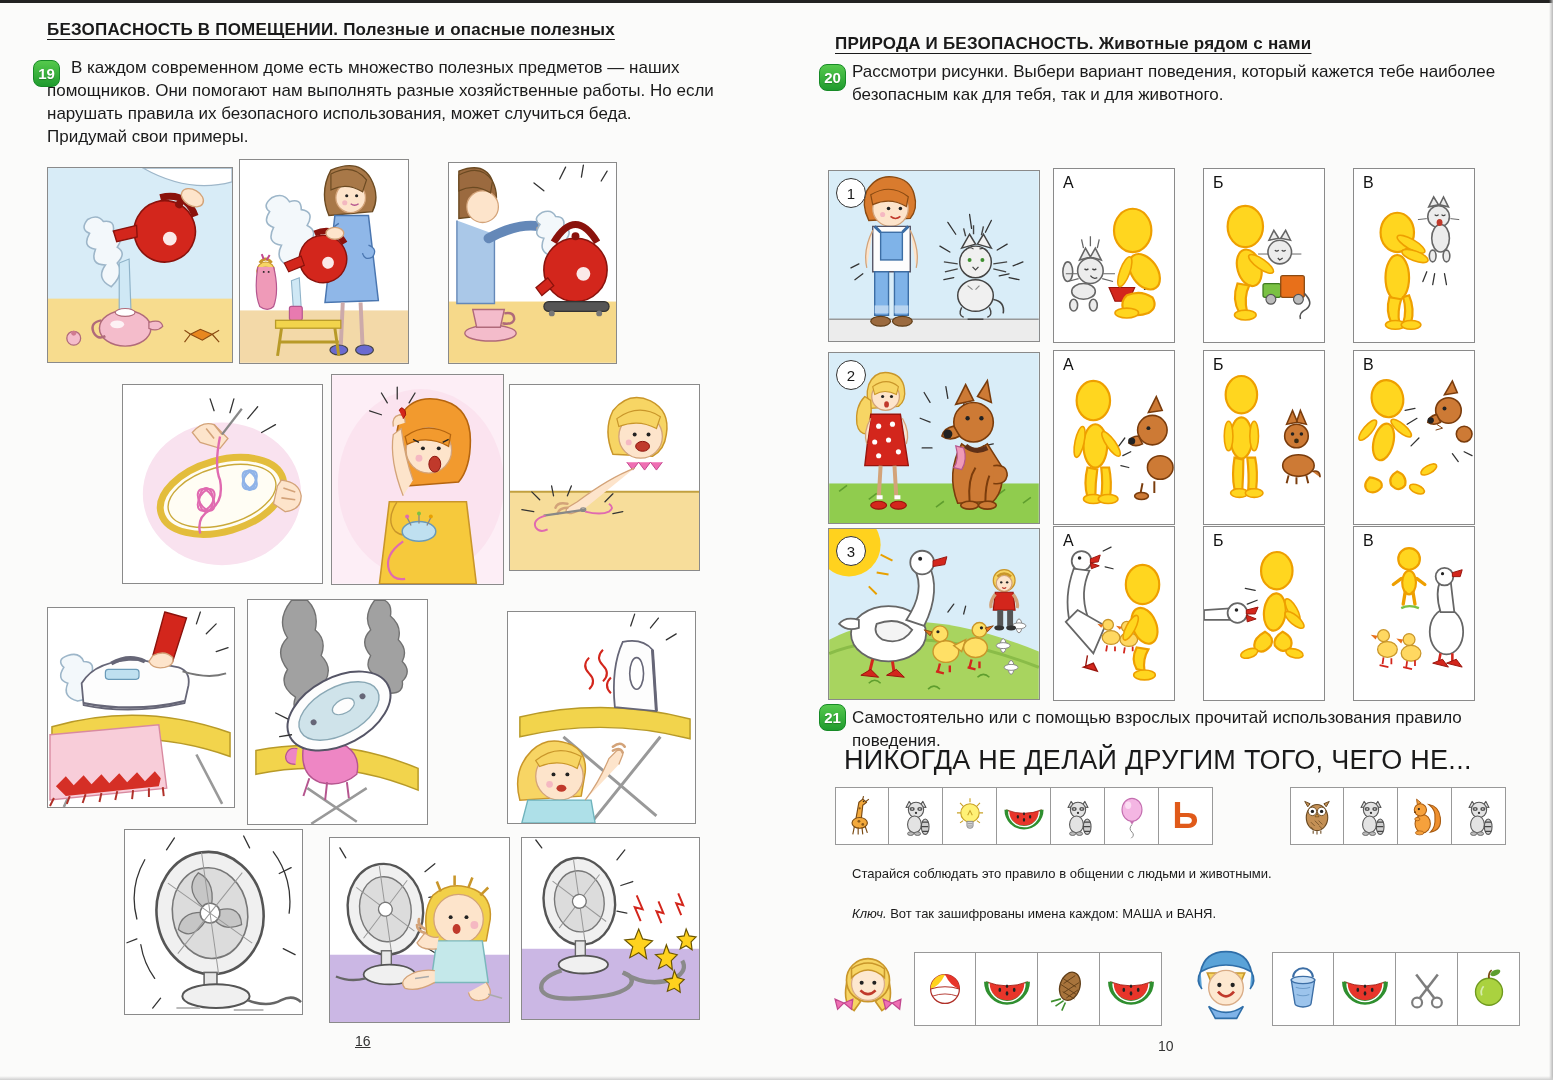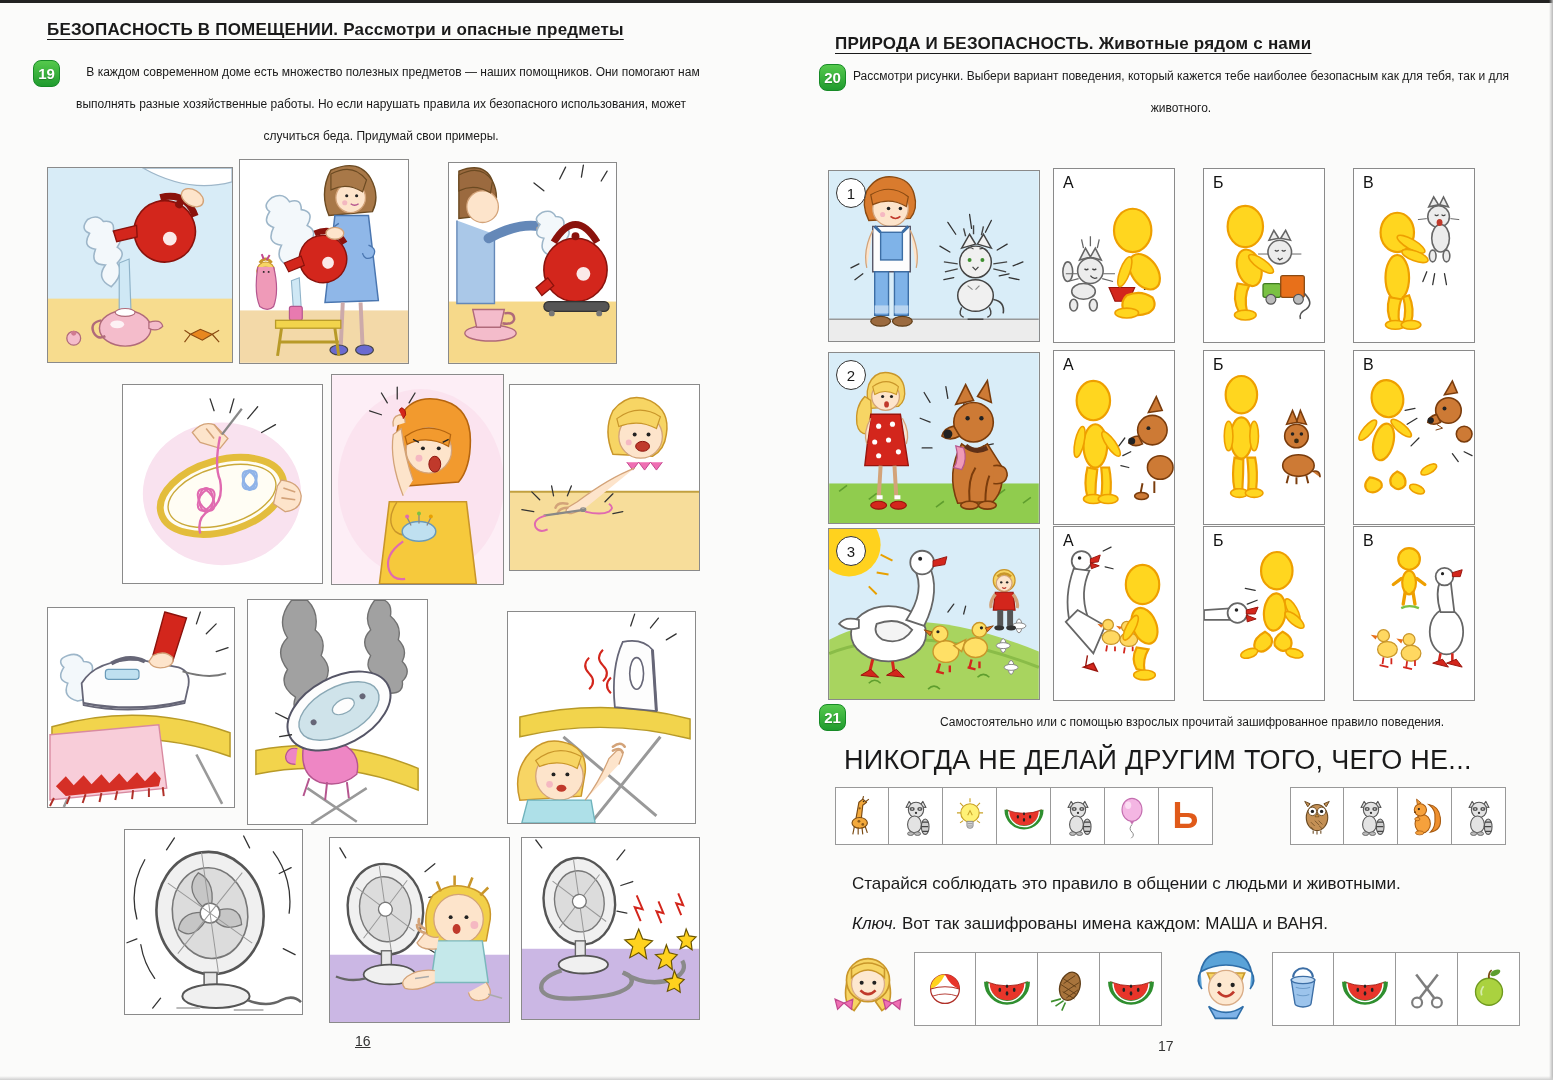--- a/index.html
+++ b/index.html
@@ -5,21 +5,21 @@
   html,body{margin:0;padding:0;}
   body{
     width:1553px;height:1080px;position:relative;overflow:hidden;
     background:#fbfbfa;font-family:"Liberation Sans", sans-serif;color:#1a1a1a;
   }
   .scan-edge-top{position:absolute;top:0;left:0;width:100%;height:3px;background:#222;}
   .scan-edge-right{position:absolute;top:0;right:0;width:4px;height:100%;background:linear-gradient(to left,#b9b9b9,rgba(185,185,185,0));}
   .scan-edge-bottom{position:absolute;bottom:0;left:0;width:100%;height:4px;background:linear-gradient(to top,#cfcfcf,rgba(207,207,207,0));}
   .abs{position:absolute;}
   .page-header{font-size:17px;font-weight:bold;text-decoration:underline;text-underline-offset:4px;letter-spacing:.2px;}
-  .task-text{font-size:12px;line-height:32px;text-align:center;}
+  .task-text{font-size:17px;line-height:23px;}
   .badge{
     width:27px;height:27px;border-radius:8px;color:#fff;font-weight:bold;font-size:15px;
     display:flex;align-items:center;justify-content:center;
     background:linear-gradient(#55c94c,#1f9b2e);border:1px solid #178a26;box-sizing:border-box;
     text-shadow:0 1px 1px rgba(0,0,0,.25);
   }
   .panel{position:absolute;background:#fff;border:1px solid #8a8a8a;box-sizing:border-box;}
   .panel svg{display:block;width:100%;height:100%;}
   .opt-letter{position:absolute;top:5px;left:9px;font-size:16px;color:#111;z-index:2;}
   .scene-num{
@@ -32,21 +32,21 @@
     width:54px;height:58px;background:#fff;border:1px solid #999;border-left:none;
     display:flex;align-items:center;justify-content:center;box-sizing:border-box;
   }
   .cell:first-child{border-left:1px solid #999;}
   .cell svg{width:46px;height:50px;}
   .cell-lg{width:62px;height:74px;}
   .cell-lg svg{width:54px;height:62px;}
   .soft-sign{font-size:36px;font-weight:bold;color:#e05a1a;line-height:1;}
   .face-icon svg{display:block;}
   .headline{font-size:27px;font-weight:normal;letter-spacing:.3px;margin-left:8px;}
-  .body-line{font-size:17px;margin-top:8px;}
+  .body-line{font-size:13px;}
   .key-label{font-style:italic;}
   .page-num{font-size:14px;color:#333;}
   
   svg .y{fill:#ffd61f;stroke:#ee9f00;stroke-width:2.2;}
   svg .yt{fill:#ffd61f;stroke:#ee9f00;stroke-width:1.6;}
   svg .g{fill:#ececec;stroke:#666;stroke-width:1.6;}
   svg .d{fill:#cd7a35;stroke:#7a3c0c;stroke-width:1.6;}
   svg .w{fill:#fff;stroke:#666;stroke-width:1.8;}
   svg .k{fill:none;stroke:#333;stroke-width:1.3;stroke-linecap:round;}
   svg .skin{fill:#fde4cb;stroke:#d3a379;stroke-width:1.3;}
@@ -192,21 +192,21 @@
   <path d="M16 24 h28 l-3 7 h-22 Z" fill="#f7d564" stroke="#c9962a" stroke-width="1.2"></path>
   <circle cx="30" cy="35" r="13" fill="#fde8d0" stroke="#d9ab85" stroke-width="1"></circle>
   <circle cx="25" cy="33" r="1.6" fill="#222"></circle>
         <circle cx="35" cy="33" r="1.6" fill="#222"></circle>
   <path d="M24 38 q6 7 12 0" stroke="#c0392b" stroke-width="2" fill="none"></path>
   <path d="M17 49 q13 9 26 0 l-5 9 h-16 Z" fill="#7fb3e8" stroke="#2f6ea8" stroke-width="1.2"></path>
 </symbol>
 </defs>
 </svg>
 
-<div class="abs page-header" style="left:47px;top:20px;">БЕЗОПАСНОСТЬ В ПОМЕЩЕНИИ. Рассмотри и опасные предметы</div>
+<div class="abs page-header" style="left:47px;top:20px;">БЕЗОПАСНОСТЬ В ПОМЕЩЕНИИ. Полезные и опасные полезных</div>
 
 <div class="abs badge" style="left:33px;top:60px;">19</div>
 <div class="abs task-text" style="left:47px;top:56px;width:668px;text-indent:24px;">В каждом современном доме есть множество полезных предметов — наших помощников. Они помогают нам выполнять разные хозяйственные работы. Но если нарушать правила их безопасного использования, может случиться беда. Придумай свои примеры.</div>
 
 <div class="panel" style="left:47px;top:167px;width:186px;height:196px;">
 <svg viewBox="0 0 186 196">
   <rect width="186" height="196" fill="#d8ecf7"></rect>
   <path d="M96 0 q46 26 90 14 L186 0 Z" fill="#fff" stroke="#9db6c9" stroke-width="1.2"></path>
   <rect y="132" width="186" height="64" fill="#f7dc8e"></rect>
   <path class="steam" d="M64 120 q-16-8-6-22 q-16 0-10-16 q-14-2-6-16 q-10-4-2-14 q10-6 16 2 q12-2 10 10 q12 4 4 16 q10 6 0 16 q8 10-6 24 Z"></path>
@@ -895,21 +895,21 @@
       <circle cx="92" cy="50" r="9"></circle>
     </g>
     <circle cx="90" cy="47" r="1.6" fill="#222"></circle>
     <path d="M100 46 l10-3 -2 7 -8 0 Z" fill="#d3261c" stroke="#99140c" stroke-width="1"></path>
     <path d="M88 128 l-2 10 M100 128 l0 10" stroke="#d3261c" stroke-width="2.6"></path>
     <path d="M80 138 l10-4 6 8 Z M94 138 l10-4 6 8 Z" fill="#d3261c" stroke="#99140c" stroke-width="1"></path>
   </svg>
 </div>
 
 <div class="abs badge" style="left:819px;top:704px;">21</div>
-<div class="abs task-text" style="left:852px;top:706px;width:680px;">Самостоятельно или с помощью взрослых прочитай зашифрованное правило поведения.</div>
+<div class="abs task-text" style="left:852px;top:706px;width:680px;">Самостоятельно или с помощью взрослых прочитай использования правило поведения.</div>
 
 <div class="abs headline" style="left:836px;top:745px;">НИКОГДА НЕ ДЕЛАЙ ДРУГИМ ТОГО, ЧЕГО НЕ...</div>
 
 <div class="cells" style="left:835px;top:787px;">
   <div class="cell">
       <svg>
         <use href="#i-giraffe"></use>
       </svg>
     </div>
   <div class="cell">
@@ -1020,13 +1020,13 @@
         <use href="#i-scissors"></use>
       </svg>
     </div>
   <div class="cell cell-lg">
       <svg>
         <use href="#i-apple"></use>
       </svg>
     </div>
 </div>
 
-<div class="abs page-num" style="left:1158px;top:1038px;">17</div>
+<div class="abs page-num" style="left:1158px;top:1038px;">10</div>
 
 </body></html>

